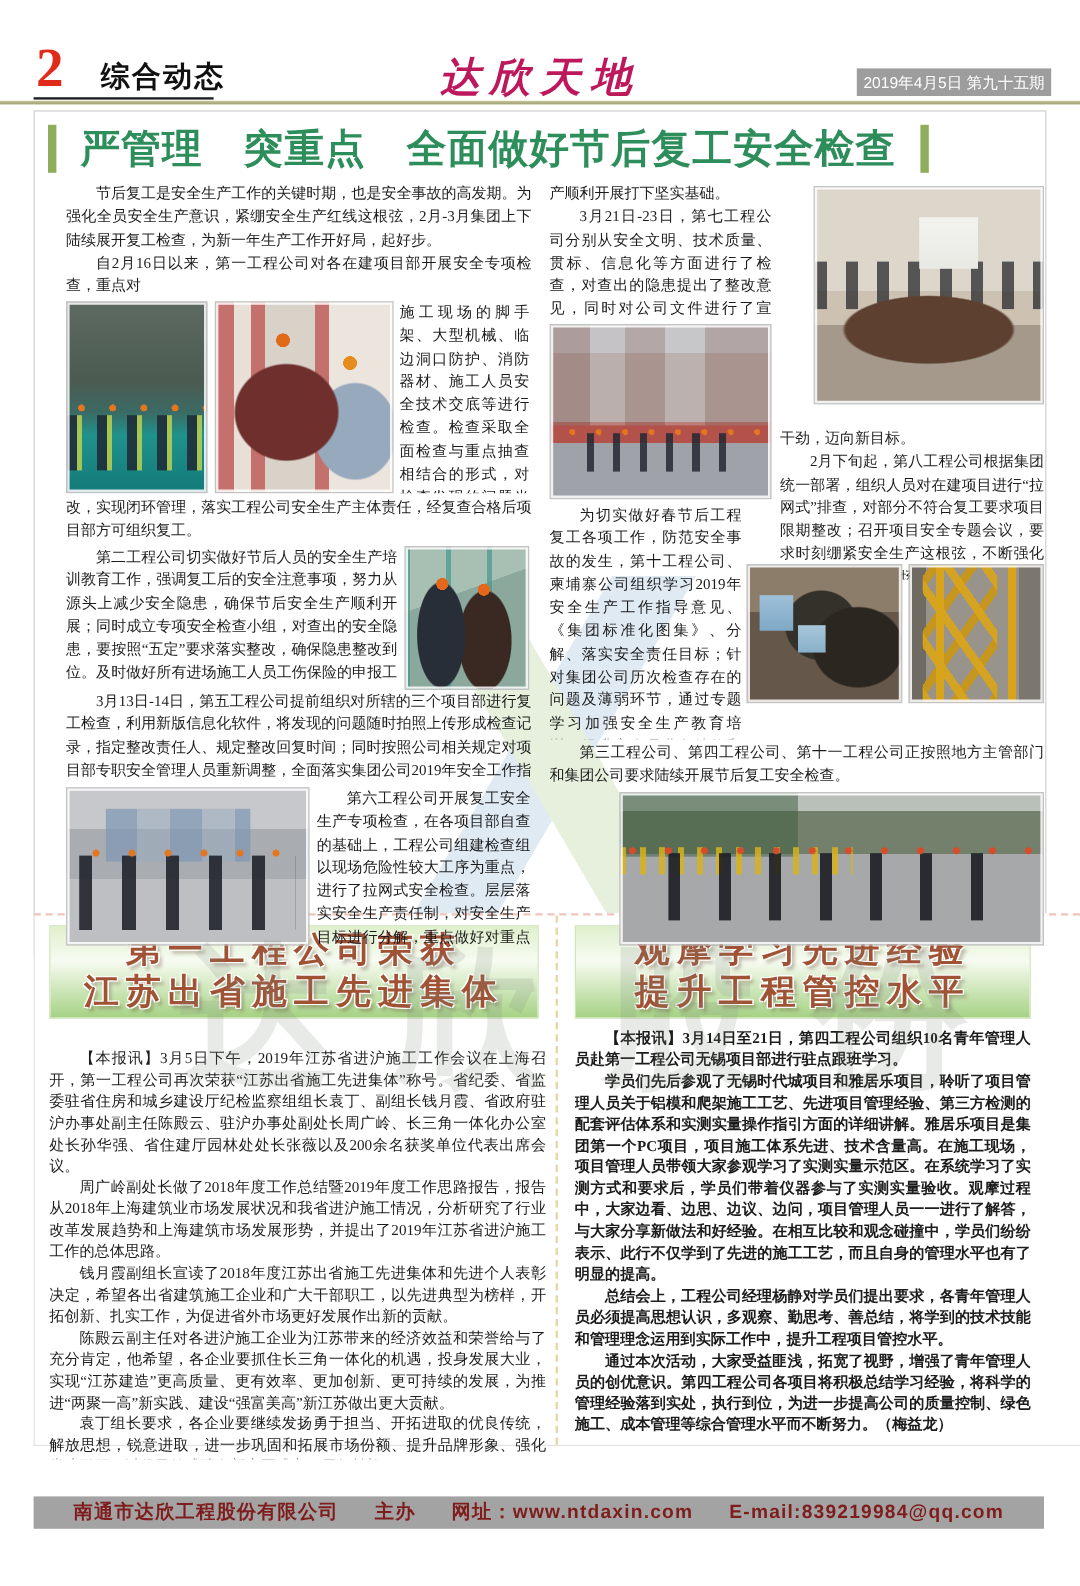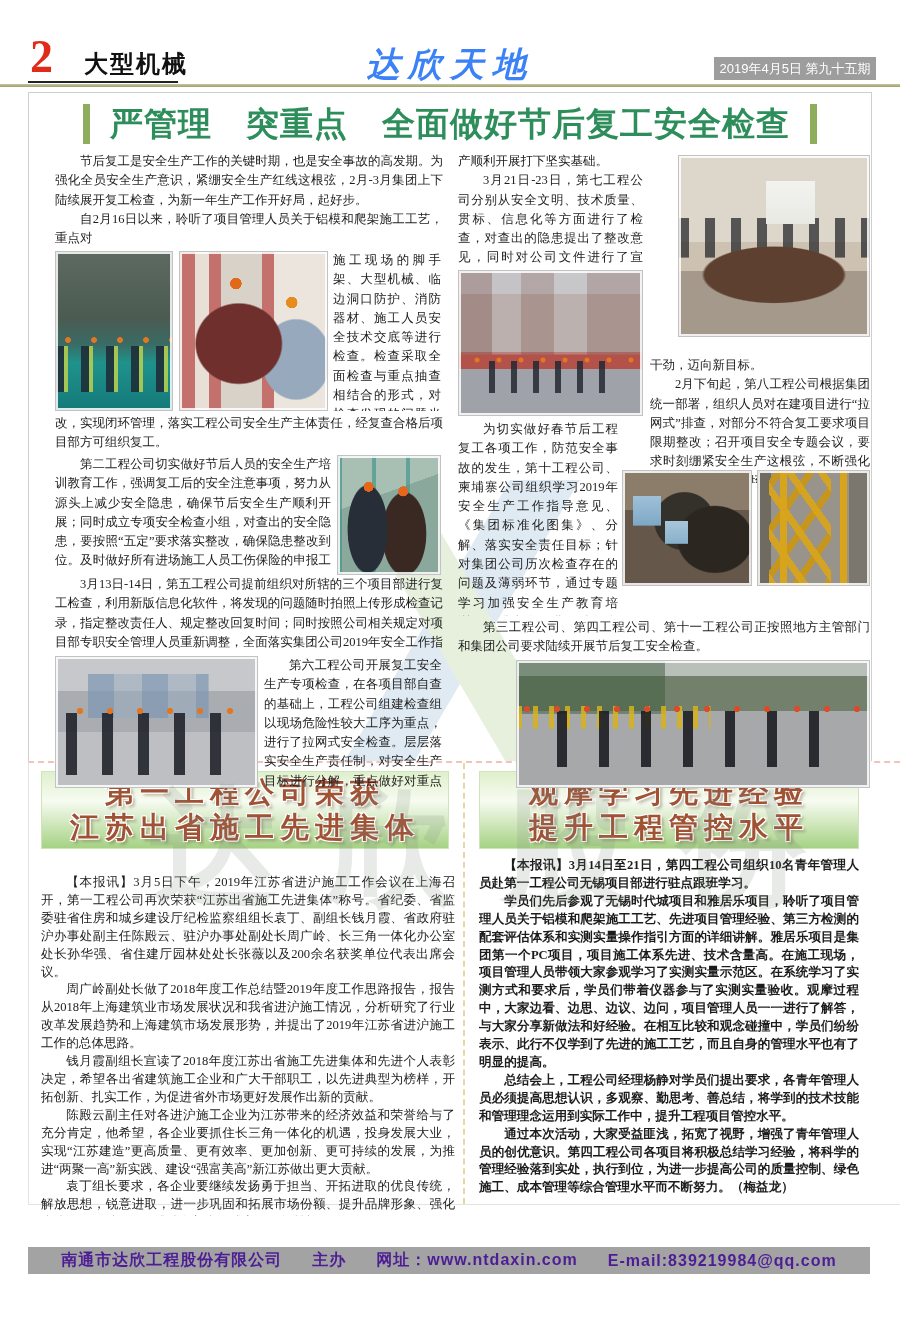--- a/index.html
+++ b/index.html
@@ -3,30 +3,30 @@
 <meta charset="utf-8">
 <style>
   html,body{margin:0;padding:0;background:#fff;}
   .page{position:relative;width:900px;height:1322px;background:#fff;overflow:hidden;
         font-family:"Liberation Serif","DejaVu Serif",serif;}
   
   .pn{position:absolute;left:30px;top:34px;font-size:46px;font-weight:bold;color:#e02a1a;
       font-family:"Liberation Serif",serif;line-height:1;}
   .section{position:absolute;left:84px;top:48px;font-size:24px;font-weight:bold;color:#111;letter-spacing:2px;}
   .brand{position:absolute;left:0;right:0;top:42px;text-align:center;font-size:34px;font-weight:bold;
-         font-style:italic;color:#3b82f6;letter-spacing:8px;}
+         font-style:italic;color:#be185d;letter-spacing:8px;}
   .issue{position:absolute;left:714px;top:57px;width:162px;height:23px;background:#9d9d9d;color:#fff;
          font-family:"Liberation Sans",sans-serif;font-size:13px;line-height:23px;text-align:center;}
   .hdr-black{position:absolute;left:28px;top:81px;width:150px;height:2px;background:#222;}
   .rule{position:absolute;left:0px;top:84px;width:900px;height:3px;
         background:linear-gradient(#c6c69b,#9f9f72);}
   
   .main-box{position:absolute;left:28px;top:92px;width:842px;height:702px;border:1px solid #cfcfcf;background:#fff;}
   .headline{position:absolute;left:40px;top:100px;width:820px;height:48px;display:flex;align-items:center;
-            justify-content:center;gap:20px;z-index:1;}
+            gap:20px;z-index:1;}
   .headline .txt{font-size:33px;font-weight:bold;color:#2e8e5b;letter-spacing:1px;white-space:nowrap;}
   .hbar{display:inline-block;width:7px;height:40px;background:#8fae5d;}
   .tb{position:absolute;overflow:hidden;font-size:12.5px;line-height:19.3px;text-align:justify;
       color:#1c1c1c;z-index:1;}
   .tb p{margin:0;text-indent:2em;}
   .tb p.noind{text-indent:0;}
   
   .ph{position:absolute;border:1px solid #c2c2c2;box-sizing:border-box;z-index:1;
       box-shadow:inset 0 0 0 2px rgba(255,255,255,.85);}
   .ph-site{background:
@@ -87,52 +87,52 @@
           border-top:2px dashed #f0c4ba;box-sizing:border-box;background:#fff;}
   .divider{position:absolute;left:434px;top:0;bottom:0;border-left:2px dashed #ecd5a4;}
   .banner{position:absolute;height:78px;display:flex;flex-direction:column;align-items:center;justify-content:center;
           background:linear-gradient(180deg,#dff0cc 0%,#f7fbf1 38%,#a6d284 100%);border:1px solid #cfe5b8;box-sizing:border-box;}
   .banner .t{font-family:"Liberation Sans",sans-serif;font-weight:bold;font-size:29px;line-height:35px;
           letter-spacing:6px;color:#a05234;white-space:nowrap;
           text-shadow:1px 1px 0 #fff,-1px -1px 0 #fff,1px -1px 0 #fff,-1px 1px 0 #fff,3px 3px 3px rgba(90,60,40,.35);}
   .abody{position:absolute;overflow:hidden;font-size:12.6px;line-height:17.9px;text-align:justify;color:#1c1c1c;}
   .abody p{margin:0;text-indent:2em;}
   
-  .footer{position:absolute;left:28px;top:1247px;width:842px;height:27px;background:#a3a3a3;color:#4c1d95;
+  .footer{position:absolute;left:28px;top:1247px;width:842px;height:27px;background:#a3a3a3;color:#7f1d1d;
           font-family:"Liberation Sans",sans-serif;font-size:16px;font-weight:bold;letter-spacing:1px;
           display:flex;align-items:center;justify-content:center;gap:30px;white-space:nowrap;}
 </style>
 </head>
 <body>
 
 <div class="page">
 
   <div class="pn">2</div>
-  <div class="section">大型机械</div>
+  <div class="section">综合动态</div>
   <div class="brand">达欣天地</div>
   <div class="issue">2019年4月5日  第九十五期</div>
   <div class="hdr-black"></div>
   <div class="rule"></div>
 
   <section class="main-box"></section>
 
   <svg class="wm-logo" width="420" height="400">
     <polygon points="60,400 260,60 330,60 130,400" fill="#c2d6e8"></polygon>
     <polygon points="90,60 160,60 360,400 290,400" fill="#cfe2bd"></polygon>
   </svg>
 
   <div class="headline">
     <span class="hbar"></span>
     <span class="txt">严管理　突重点　全面做好节后复工安全检查</span>
     <span class="hbar"></span>
   </div>
 
   <div class="tb" style="left:55px;top:152px;width:388px;height:97px;">
     <p>节后复工是安全生产工作的关键时期，也是安全事故的高发期。为强化全员安全生产意识，紧绷安全生产红线这根弦，2月-3月集团上下陆续展开复工检查，为新一年生产工作开好局，起好步。</p>
-    <p>自2月16日以来，聆听了项目管理人员关于铝模和爬架施工工艺，重点对</p>
+    <p>自2月16日以来，第一工程公司对各在建项目部开展安全专项检查，重点对</p>
   </div>
 
   <div class="ph ph-site" style="left:55px;top:251px;width:118px;height:160px;"></div>
   <div class="ph ph-box" style="left:179px;top:251px;width:149px;height:160px;"></div>
 
   <div class="tb" style="left:333px;top:251px;width:108px;height:160px;">
     <p class="noind">施工现场的脚手架、大型机械、临边洞口防护、消防器材、施工人员安全技术交底等进行检查。检查采取全面检查与重点抽查相结合的形式，对检查发现的问题当面提出、督促项目部整</p>
   </div>
 
   <div class="tb" style="left:55px;top:414px;width:388px;height:40px;">

